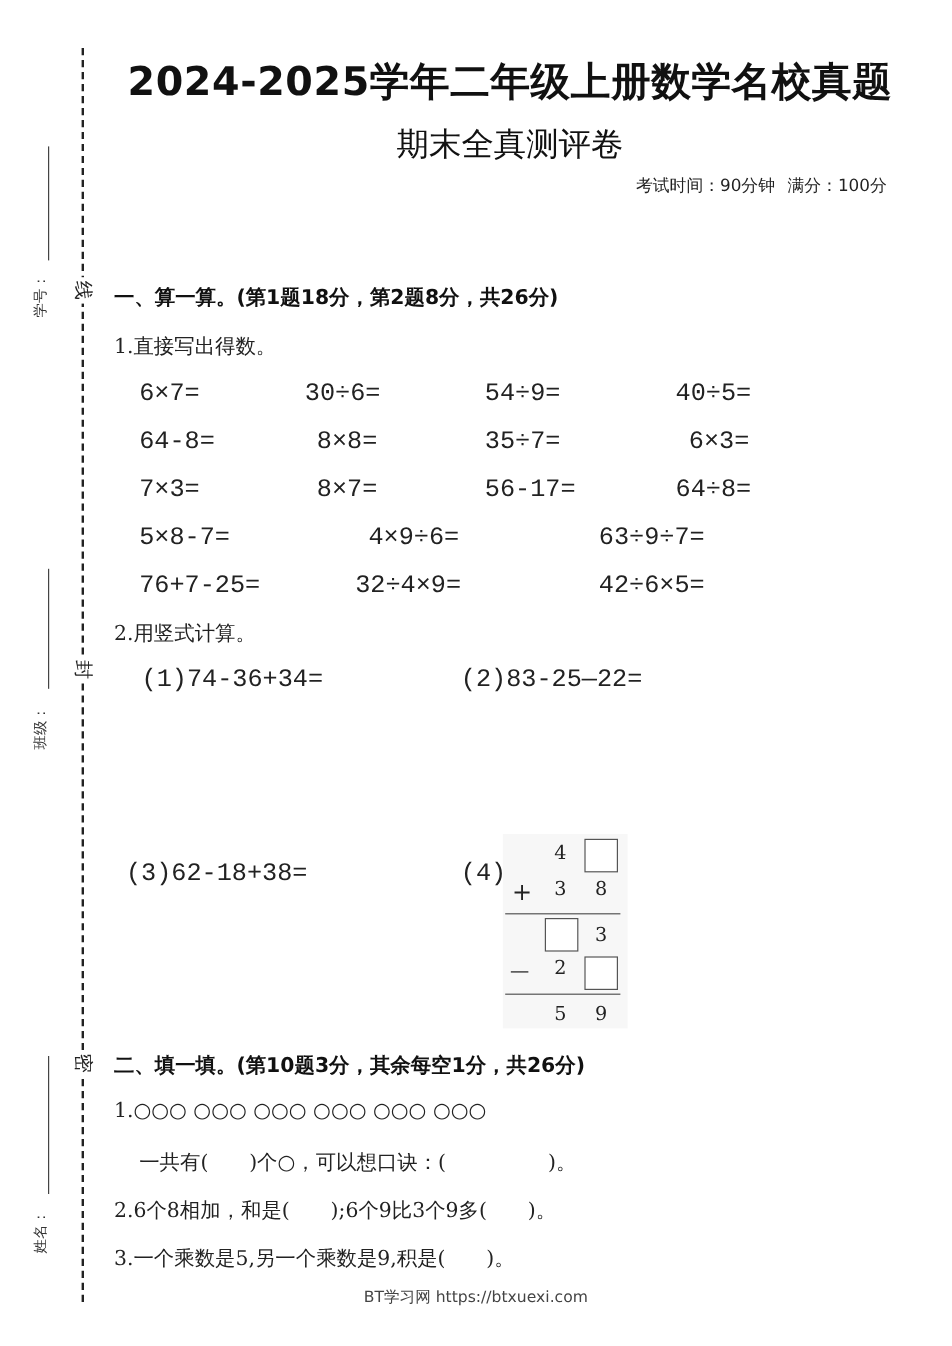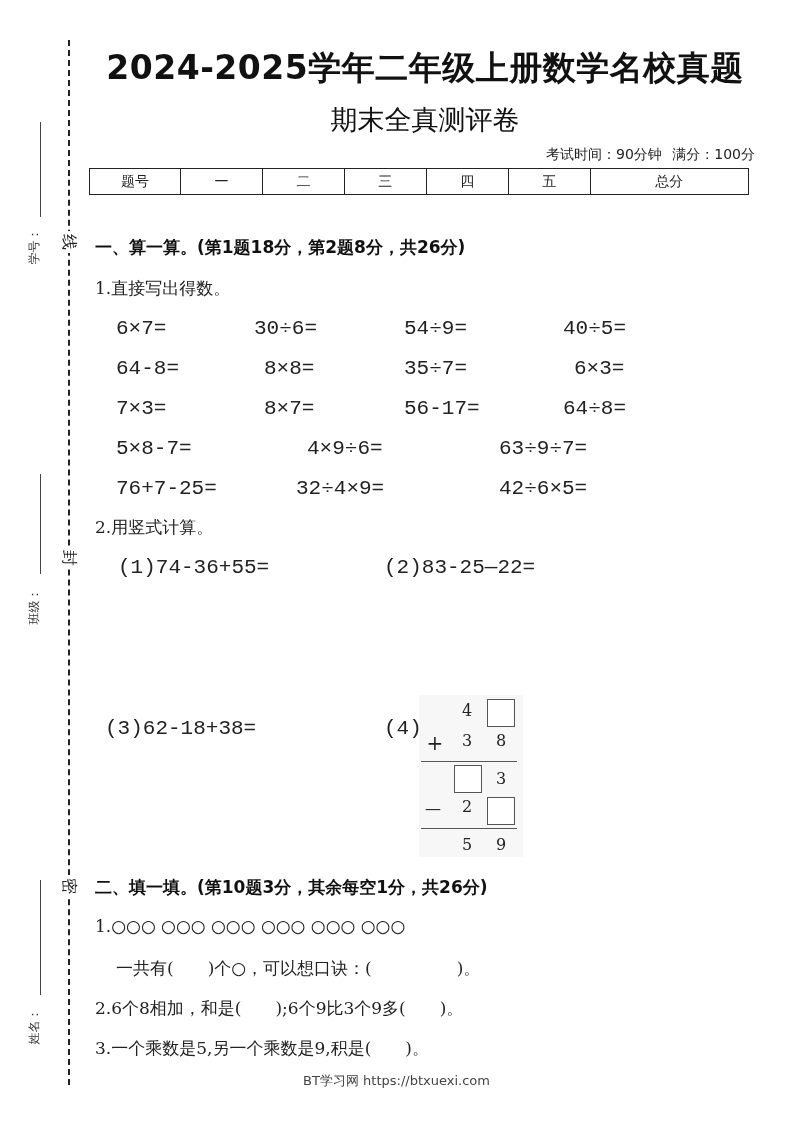--- a/index.html
+++ b/index.html
@@ -15,21 +15,21 @@
                 transform: rotate(-90deg); text-align: center; white-space: nowrap;
                 font-family: "DejaVu Sans", sans-serif; }
   .side-rule { position: absolute; left: 40px; width: 0; border-left: 1px solid #444; }
 
   
   .title { position: absolute; left: 90px; top: 46px; width: 670px; text-align: center;
            font-family: "DejaVu Sans", sans-serif; font-size: 33px; font-weight: bold;
            letter-spacing: 0.5px; color: #111; }
   .subtitle { position: absolute; left: 90px; top: 102px; width: 670px; text-align: center;
               font-family: "DejaVu Sans", sans-serif; font-size: 27px; color: #111; }
-  .exam-info { position: absolute; right: 38px; top: 146px; font-size: 14px;
+  .exam-info { position: absolute; right: 54px; top: 146px; font-size: 14px;
                font-family: "DejaVu Sans", sans-serif; }
   .exam-info span { margin-left: 6px; }
 
   
   table.score { position: absolute; left: 89px; top: 168px; width: 660px; border-collapse: collapse;
                 font-family: "DejaVu Sans", sans-serif; font-size: 14px; }
   table.score td { border: 1px solid #222; height: 25px; text-align: center; padding: 0; }
   table.score td:first-child { width: 90px; }
 
   
@@ -65,29 +65,20 @@
 
 <div class="title">2024-2025学年二年级上册数学名校真题</div>
 <div class="subtitle">期末全真测评卷</div>
 <div class="exam-info">
   <span>考试时间：90分钟</span>
   <span>满分：100分</span>
 </div>
 
 <table class="score">
   <tbody>
-      <tr>
-    <td>题号</td>
-    <td>一</td>
-    <td>二</td>
-    <td>三</td>
-    <td>四</td>
-    <td>五</td>
-    <td>总分</td>
-  </tr>
 </tbody>
   </table>
 
 <div class="section" style="top:236px;">一、算一算。(第1题18分，第2题8分，共26分)</div>
 <div class="q" style="left:95px;top:277px;">1.直接写出得数。</div>
 
 <div class="calc" style="left:116px;top:317px;">6×7=</div>
 <div class="calc" style="left:254px;top:317px;">30÷6=</div>
 <div class="calc" style="left:404px;top:317px;">54÷9=</div>
 <div class="calc" style="left:563px;top:317px;">40÷5=</div>
@@ -104,21 +95,21 @@
 
 <div class="calc" style="left:116px;top:437px;">5×8-7=</div>
 <div class="calc" style="left:307px;top:437px;">4×9÷6=</div>
 <div class="calc" style="left:499px;top:437px;">63÷9÷7=</div>
 
 <div class="calc" style="left:116px;top:477px;">76+7-25=</div>
 <div class="calc" style="left:296px;top:477px;">32÷4×9=</div>
 <div class="calc" style="left:499px;top:477px;">42÷6×5=</div>
 
 <div class="q" style="left:95px;top:516px;">2.用竖式计算。</div>
-<div class="calc" style="left:118px;top:556px;">(1)74-36+55=</div>
+<div class="calc" style="left:118px;top:556px;">(1)74-36+34=</div>
 <div class="calc" style="left:384px;top:556px;">(2)83-25—22=</div>
 <div class="calc" style="left:105px;top:717px;">(3)62-18+38=</div>
 <div class="calc" style="left:384px;top:717px;">(4)</div>
 
 <div class="vert">
   <div class="cell" style="left:38px;top:6px;">4</div>
   <div class="box" style="left:68px;top:4px;"></div>
   <div class="cell" style="left:6px;top:36px;font-size:20px;">+</div>
   <div class="cell" style="left:38px;top:36px;">3</div>
   <div class="cell" style="left:72px;top:36px;">8</div>

